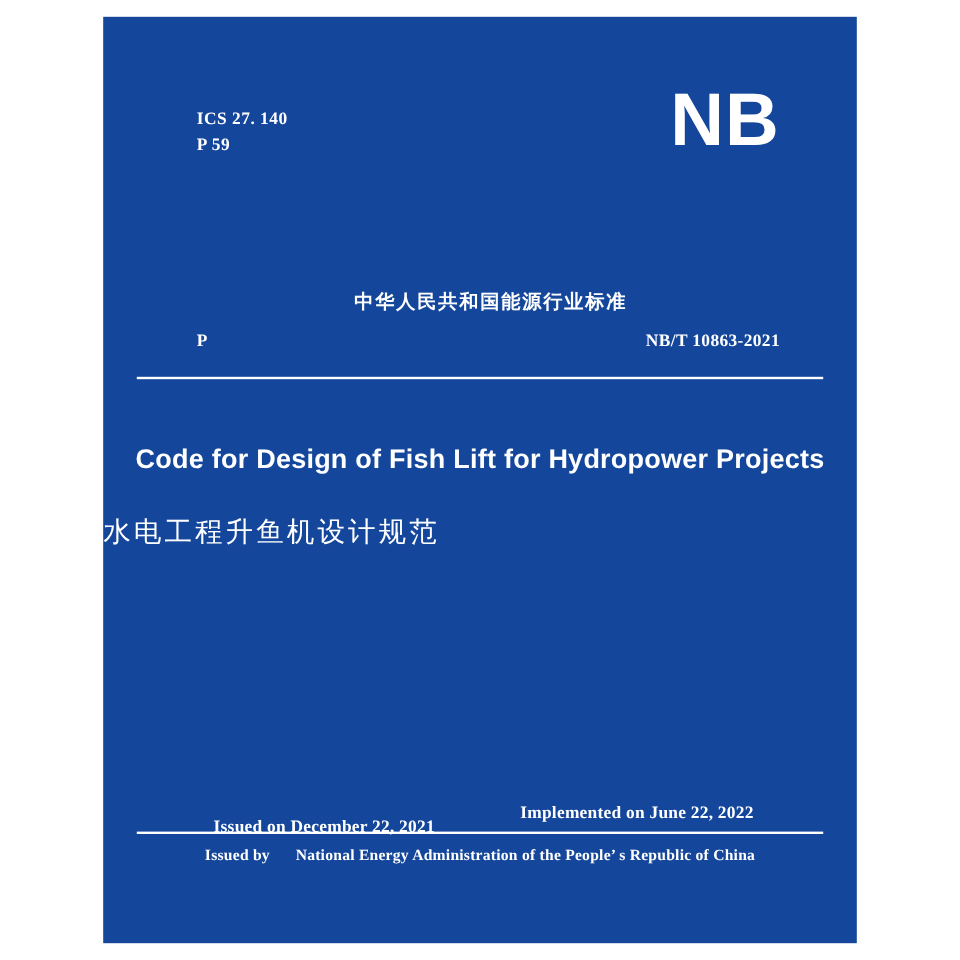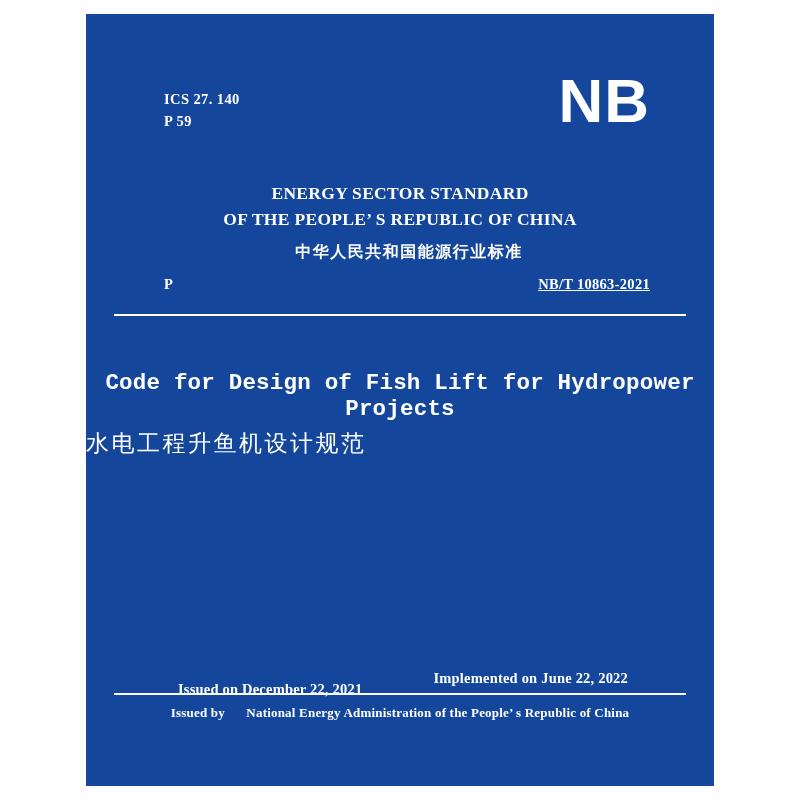--- a/index.html
+++ b/index.html
@@ -84,41 +84,41 @@
     top: 262px;
     display: flex;
     justify-content: space-between;
     align-items: baseline;
     font-family: "Liberation Serif", serif;
     font-weight: bold;
     font-size: 14.5px;
     letter-spacing: 0.3px;
   }
   .code-row .left-code { padding-left: 50px; }
-  .code-row .right-code { padding-right: 36px; text-decoration: underline; }
+  .code-row .right-code { padding-right: 36px; }
 
   
   .rule {
     position: absolute;
     left: 28px;
     width: 572px;
     height: 2px;
     background: #ffffff;
   }
   .rule-top { top: 300px; }
   .rule-bottom { top: 679px; }
 
   
   .title-en {
     position: absolute;
     left: 0;
     right: 0;
     top: 356px;
     text-align: center;
-    font-family: Liberation Mono, monospace;
+    font-family: Liberation Sans, sans-serif;
     font-weight: bold;
     font-size: 22.5px;
     letter-spacing: 0.2px;
   }
   .title-cn {
     position: absolute;
     left: 0;
     right: 0;
     top: 396px;
     text-align: left;
@@ -165,24 +165,20 @@
 <div class="page">
   <div class="cover">
 
     <div class="ics-block">
       <div>ICS 27. 140</div>
       <div>P 59</div>
     </div>
 
     <div class="nb-logo">NB</div>
 
-    <div class="std-en">
-      <div>ENERGY SECTOR STANDARD</div>
-      <div>OF THE PEOPLE’ S REPUBLIC OF CHINA</div>
-    </div>
 
     <div class="std-cn">中华人民共和国能源行业标准</div>
 
     <div class="code-row">
       <div class="left-code">P</div>
       <div class="right-code">NB/T 10863-2021</div>
     </div>
 
     <div class="rule rule-top"></div>
 

